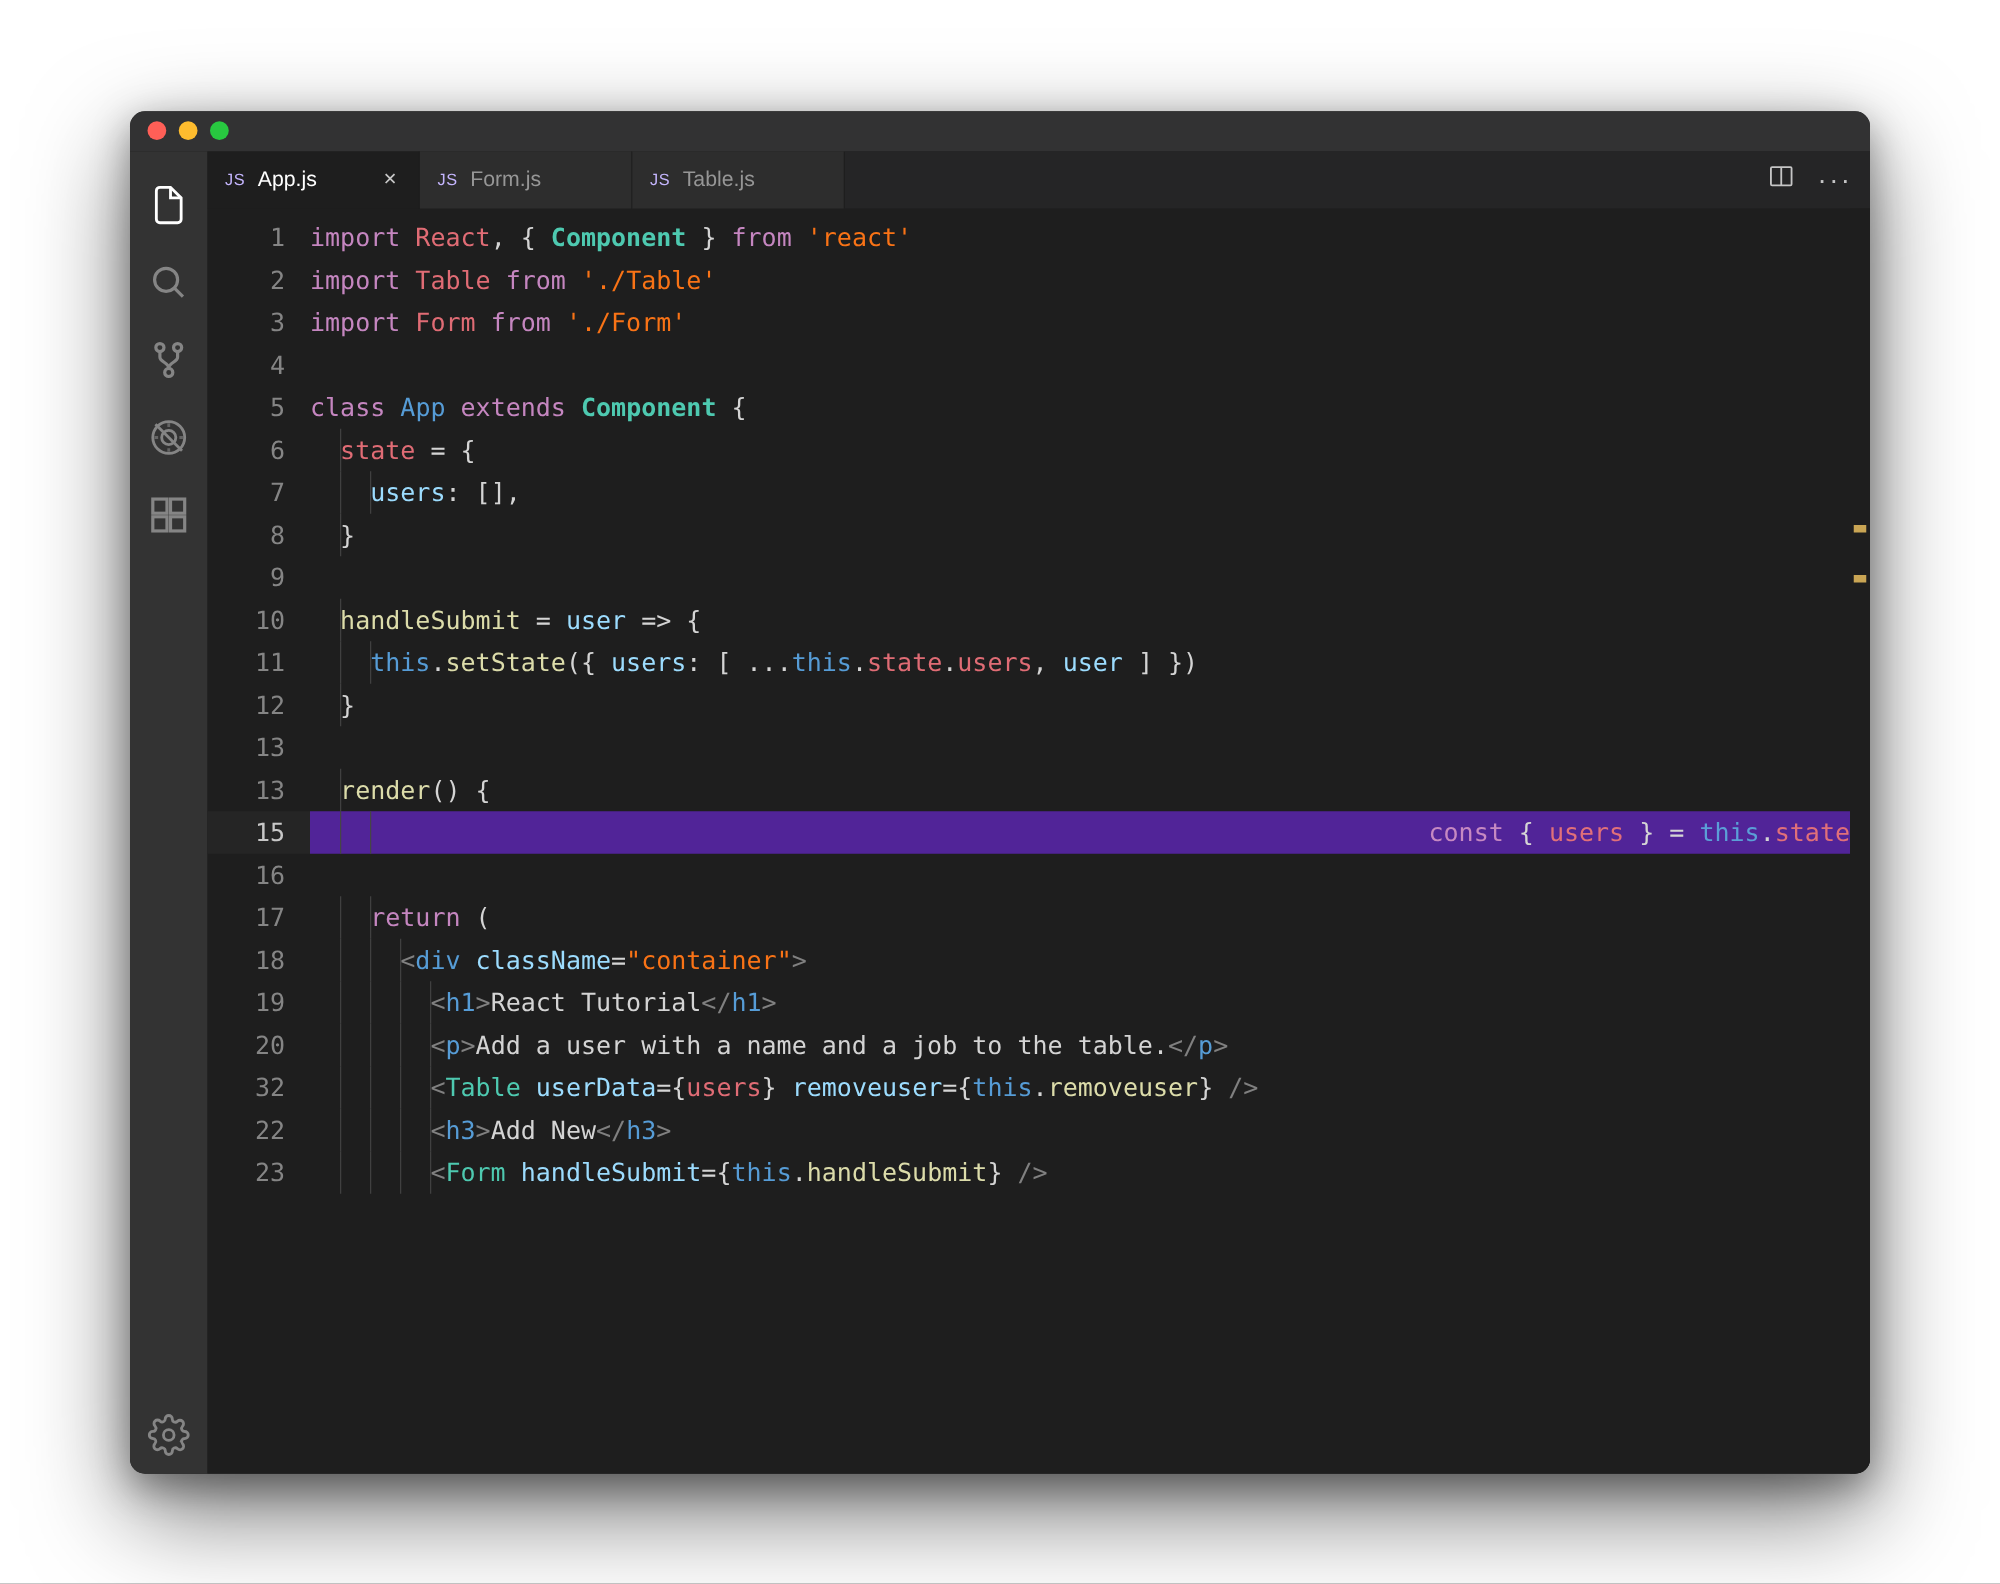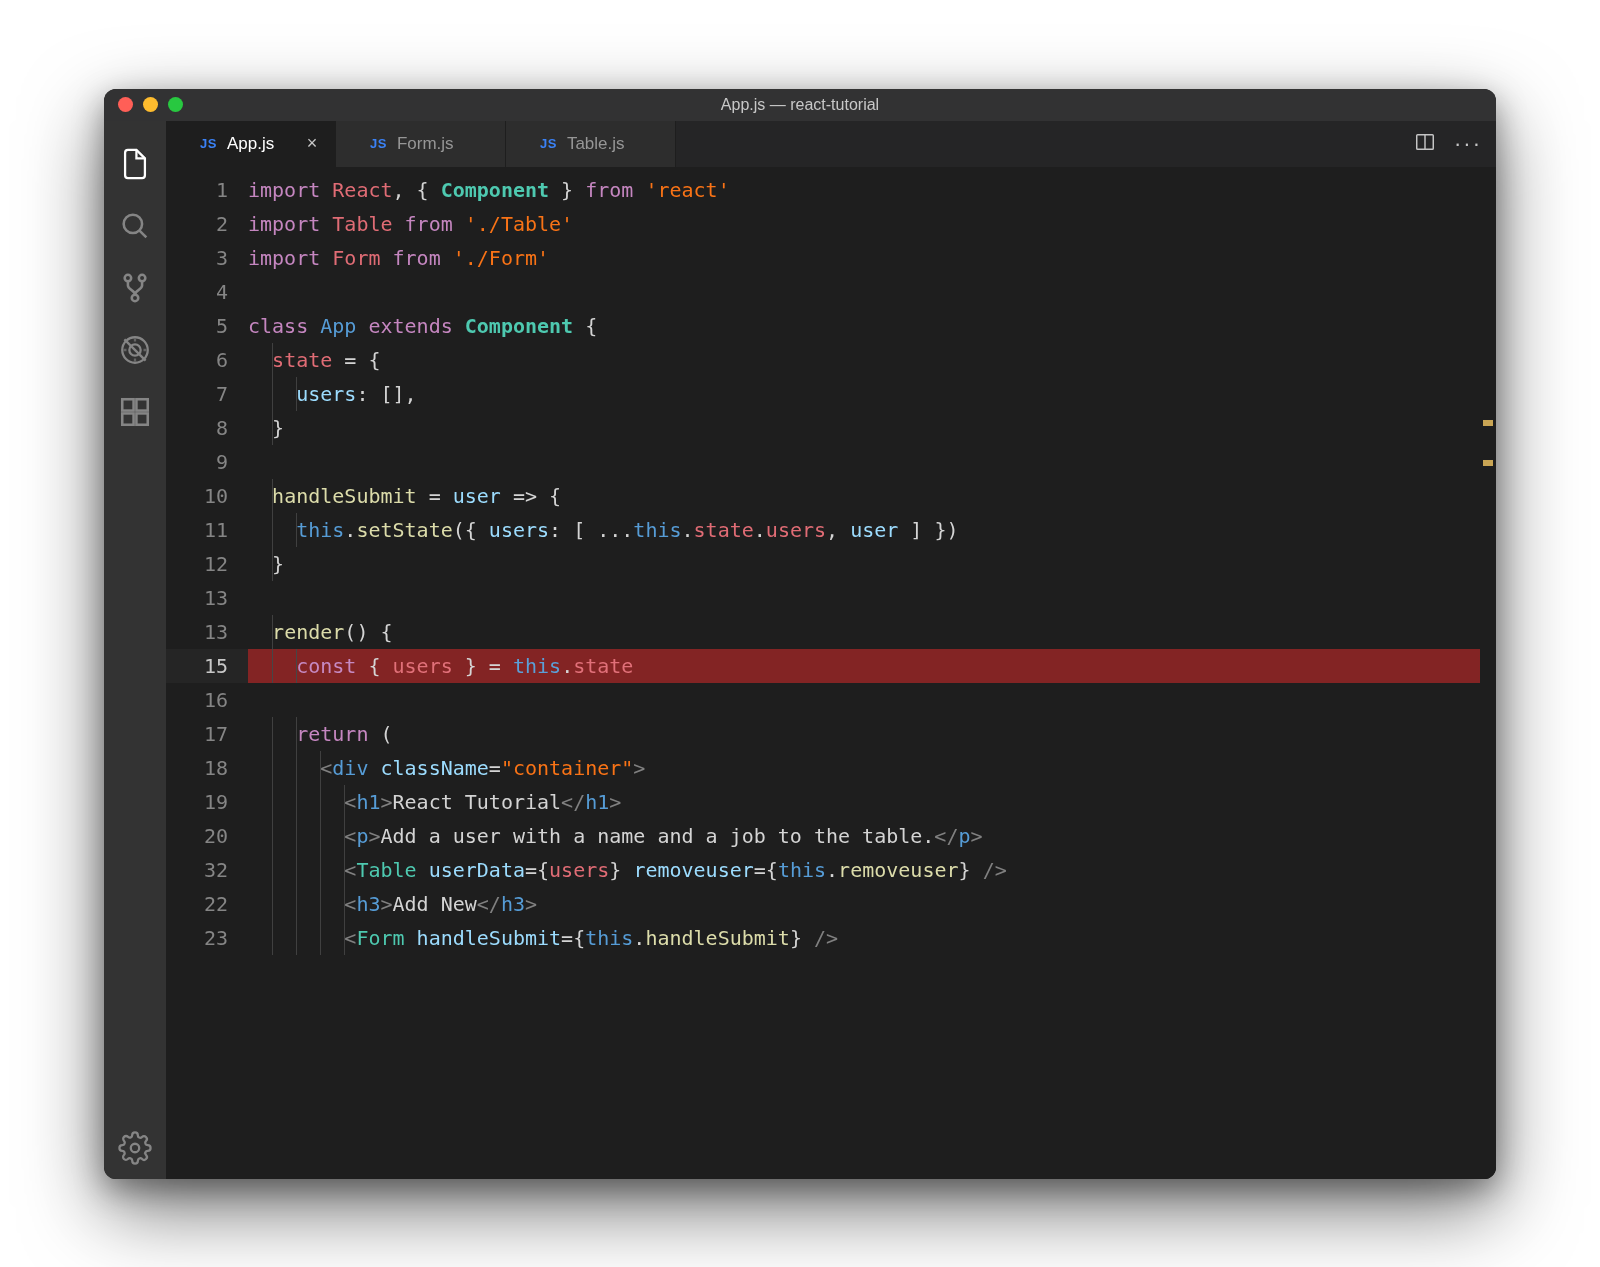--- a/index.html
+++ b/index.html
@@ -98,25 +98,24 @@
     font-size: 17px;
     border-right: 1px solid #1e1e1e;
     cursor: pointer;
     min-width: 170px;
   }
   .tab.active {
     background: #1e1e1e;
     color: #ffffff;
   }
   .tab .js-badge {
-    color: #3b82f6;
-    font-weight: 700;
+    color: #c4b5fd;
+    font-weight: 400;
     font-size: 13px;
     letter-spacing: 0.5px;
-    margin-left: 20px;
   }
   .tab .close {
     margin-left: auto;
     color: #c8c8c8;
     font-size: 18px;
     width: 18px;
     text-align: center;
   }
   .tabbar .tab-actions {
     margin-left: auto;
@@ -150,21 +149,21 @@
   .gutter .ln { height: 34px; }
   .gutter .ln.current { color:#c6c6c6; }
   .code {
     flex: 1;
     padding: 6px 0 0 0;
     color: #d4d4d4;
     white-space: pre;
     position: relative;
   }
   .code .row { height: 34px; position: relative; display:flex; align-items:center; }
-  .row.current-line { background: #7f1d1d; }
+  .row.current-line { background: #4c1d95; justify-content: flex-end; }
   .row.current-line::after {
     content:""; position:absolute; left:-82px; right:0; top:0; bottom:0;
     background: rgba(255,255,255,0.03);
     pointer-events:none;
   }
   .indent-guide {
     position: absolute;
     top: 0; bottom: 0;
     width: 1px;
     background: #404040;
@@ -200,21 +199,20 @@
 <body>
 
 <div class="window">
 
   <div class="titlebar">
     <div class="traffic-lights">
       <div class="tl red"></div>
       <div class="tl yellow"></div>
       <div class="tl green"></div>
     </div>
-    <div class="title-text">App.js — react-tutorial</div>
   </div>
 
   <div class="body">
 
     <div class="activitybar">
       <div class="act-btn active">
         <svg viewBox="0 0 24 24" fill="none" stroke="currentColor" stroke-width="1.6">
             <path d="M13 2H7a2 2 0 0 0-2 2v16a2 2 0 0 0 2 2h10a2 2 0 0 0 2-2V8z"></path>
             <path d="M13 2v6h6"></path>
             <path d="M9 2v4a2 2 0 0 1-2 2H3" opacity="0"></path>

